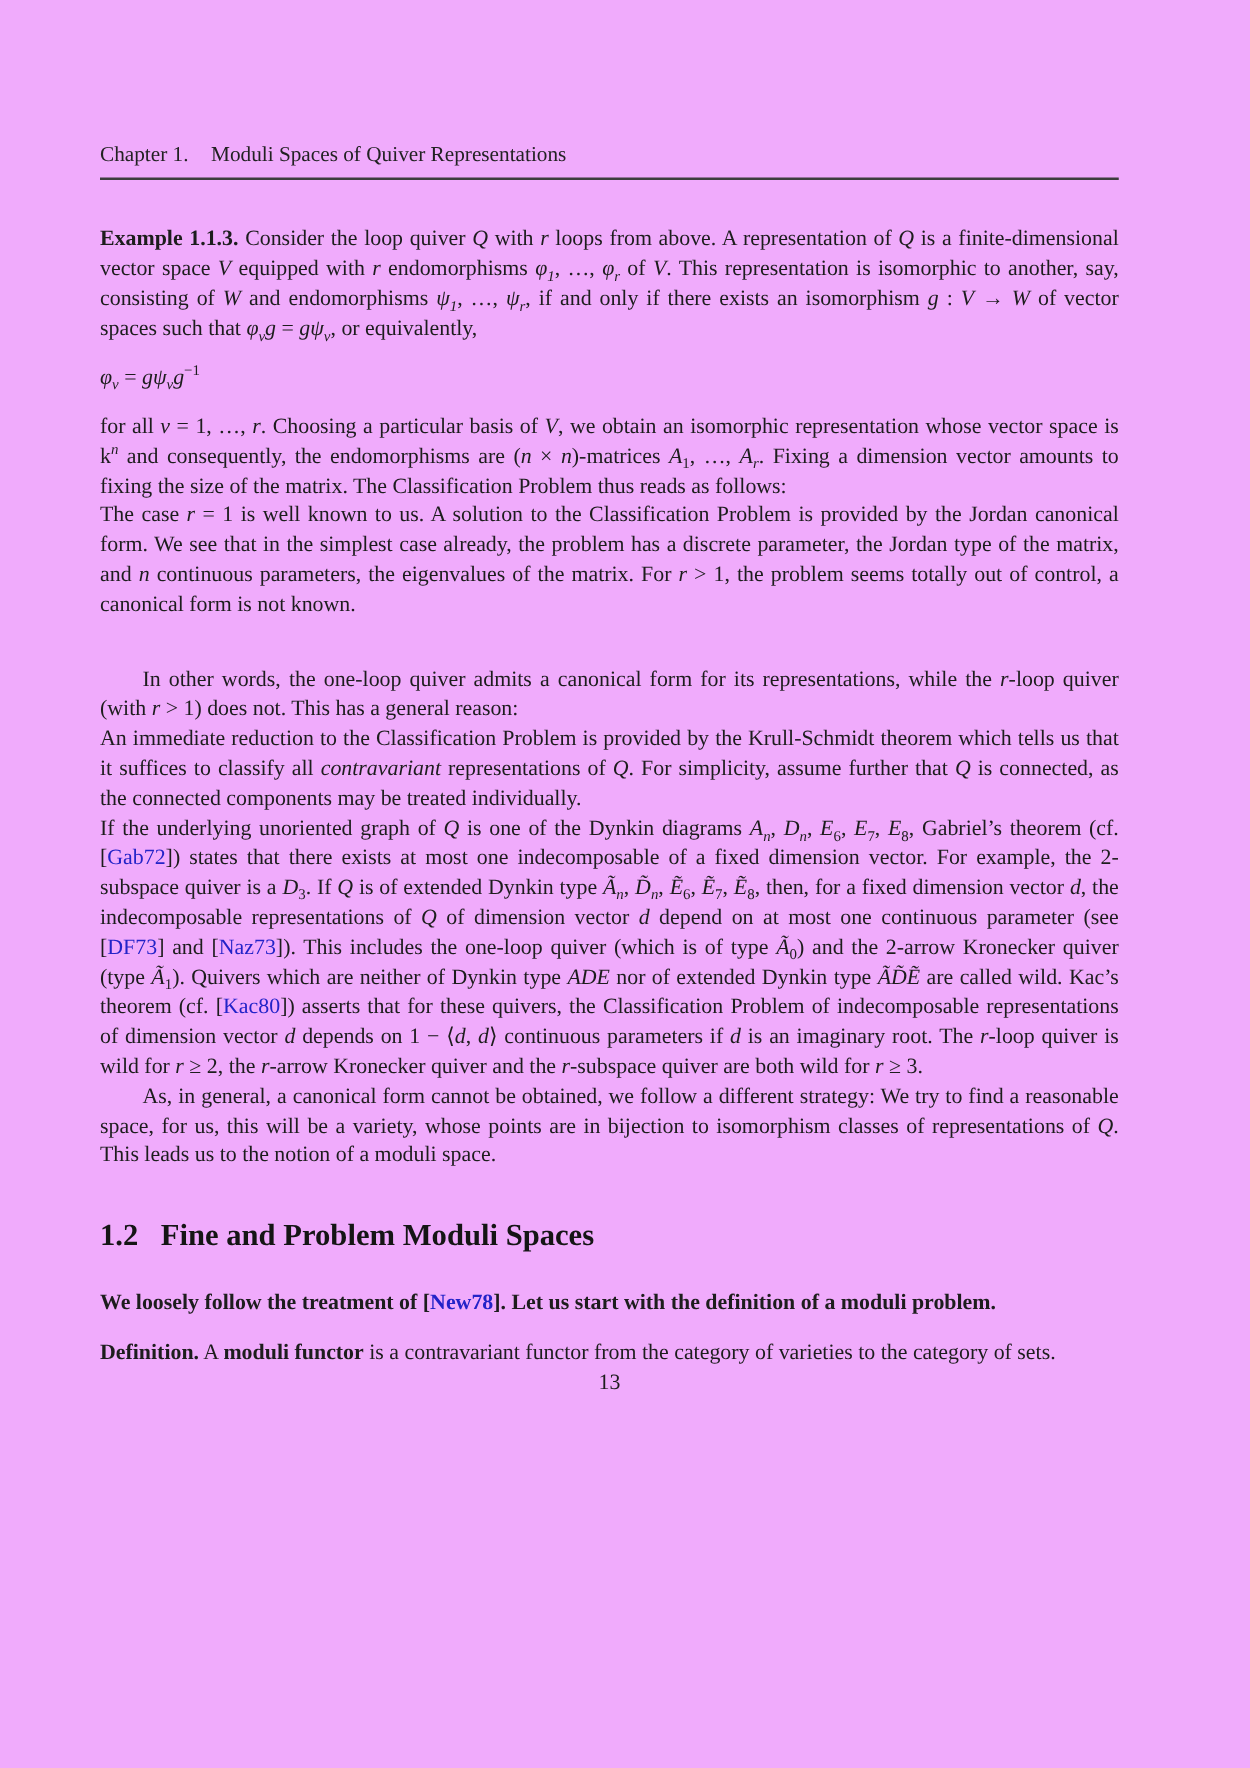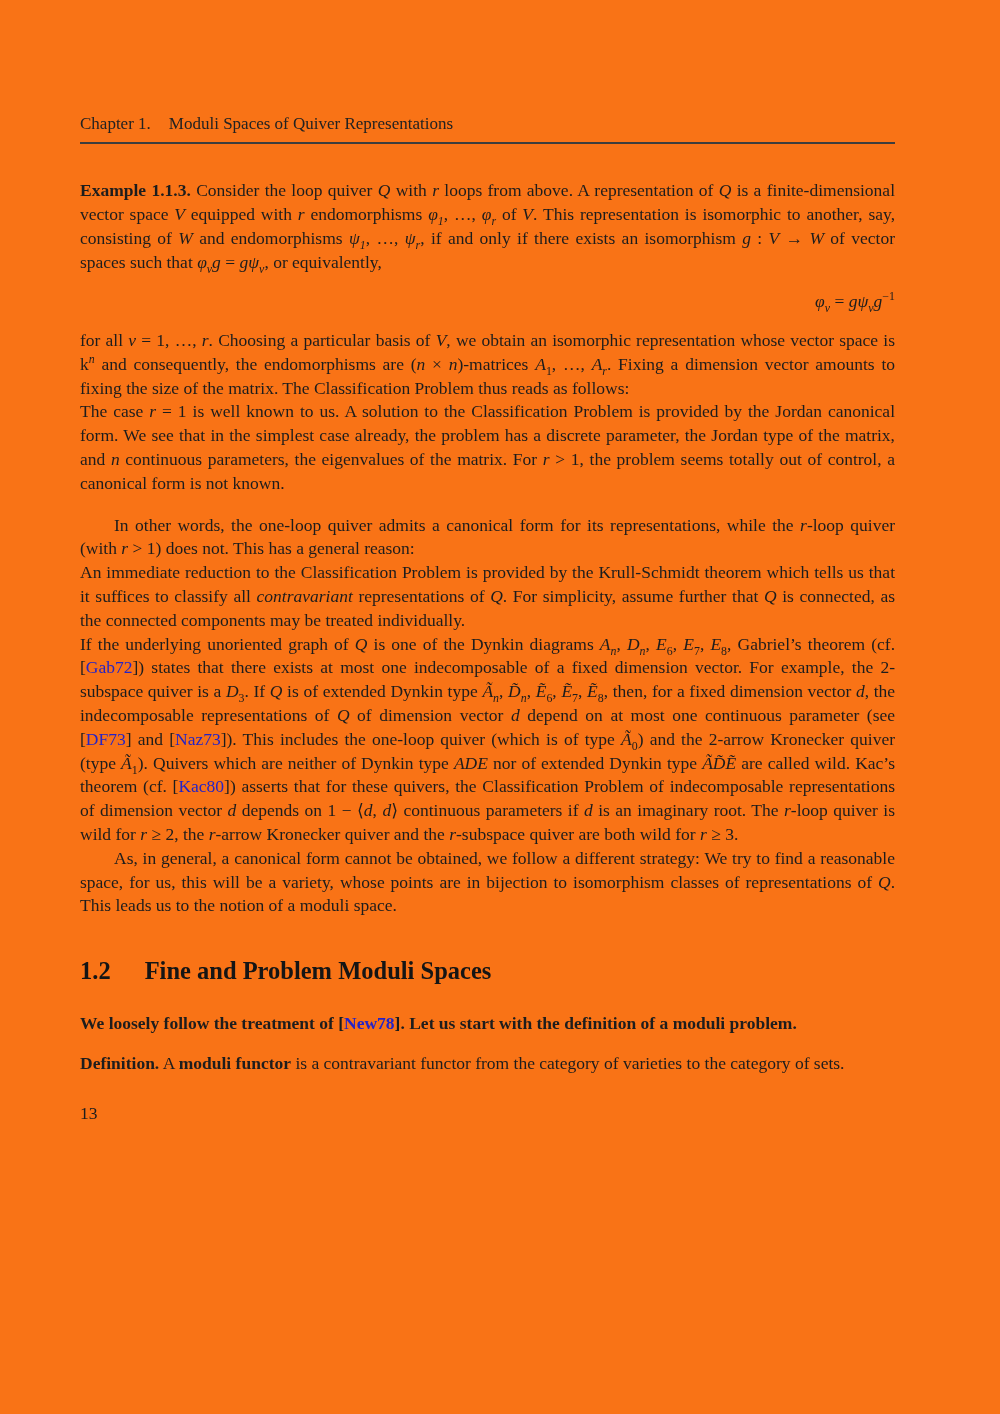--- a/index.html
+++ b/index.html
@@ -1,21 +1,21 @@
 <!DOCTYPE html>
 <html style="--cite: #2323c8;"><head>
 <meta charset="utf-8">
 <title>Page</title>
 <style>
   html, body { margin: 0; padding: 0; background: #ffffff; }
   .page {
     position: relative;
     width: 1000px;
     height: 1414px;
-    background: #f97316;
+    background: #f0abfc;
     overflow: hidden;
     font-family: "Liberation Serif", "DejaVu Serif", serif;
     font-size: 17.5px;
     line-height: 1.36;
     color: #1d1d1d;
   }
   .content {
     position: absolute;
     left: 80px;
     top: 112px;
@@ -27,39 +27,39 @@
     gap: 18px;
     border-bottom: 2px solid #3d3d3d;
     padding-bottom: 7px;
     font-size: 17px;
     color: #222222;
   }
   .para { margin: 0; text-align: justify; }
   .indent { text-indent: 34px; }
   sub, sup { font-size: 68%; line-height: 0; }
   .cite { color: var(--cite, #2323c8); cursor: pointer; }
-  .eq { text-align: right; margin: 16px 0 15px 0; }
+  .eq { text-align: left; margin: 16px 0 15px 0; }
   .centerline { text-align: center; margin: 20px 0; }
   .p-example { margin-top: 35px; }
   .p-jordan { margin-top: 0; }
-  .p-otherwords { margin-top: 18px; }
+  .p-otherwords { margin-top: 36px; }
   .p-strategy { margin: 0; }
   .section-heading {
     display: flex;
     align-items: baseline;
-    gap: 34px;
+    gap: 18px;
     font-weight: bold;
     font-size: 24.5px;
     line-height: 1.2;
     color: #151515;
     margin-top: 38px;
   }
   .p-treatment { margin-top: 26px; font-weight: bold; }
   .p-definition { margin-top: 17px; }
-  .pageno { text-align: left; margin-top: 26px; }
+  .pageno { text-align: center; }
 </style>
 </head>
 <body>
 
 <div class="page">
   <div class="content">
 
     <div class="running-header">
       <span>Chapter 1.</span>
       <span>Moduli Spaces of Quiver Representations</span>

